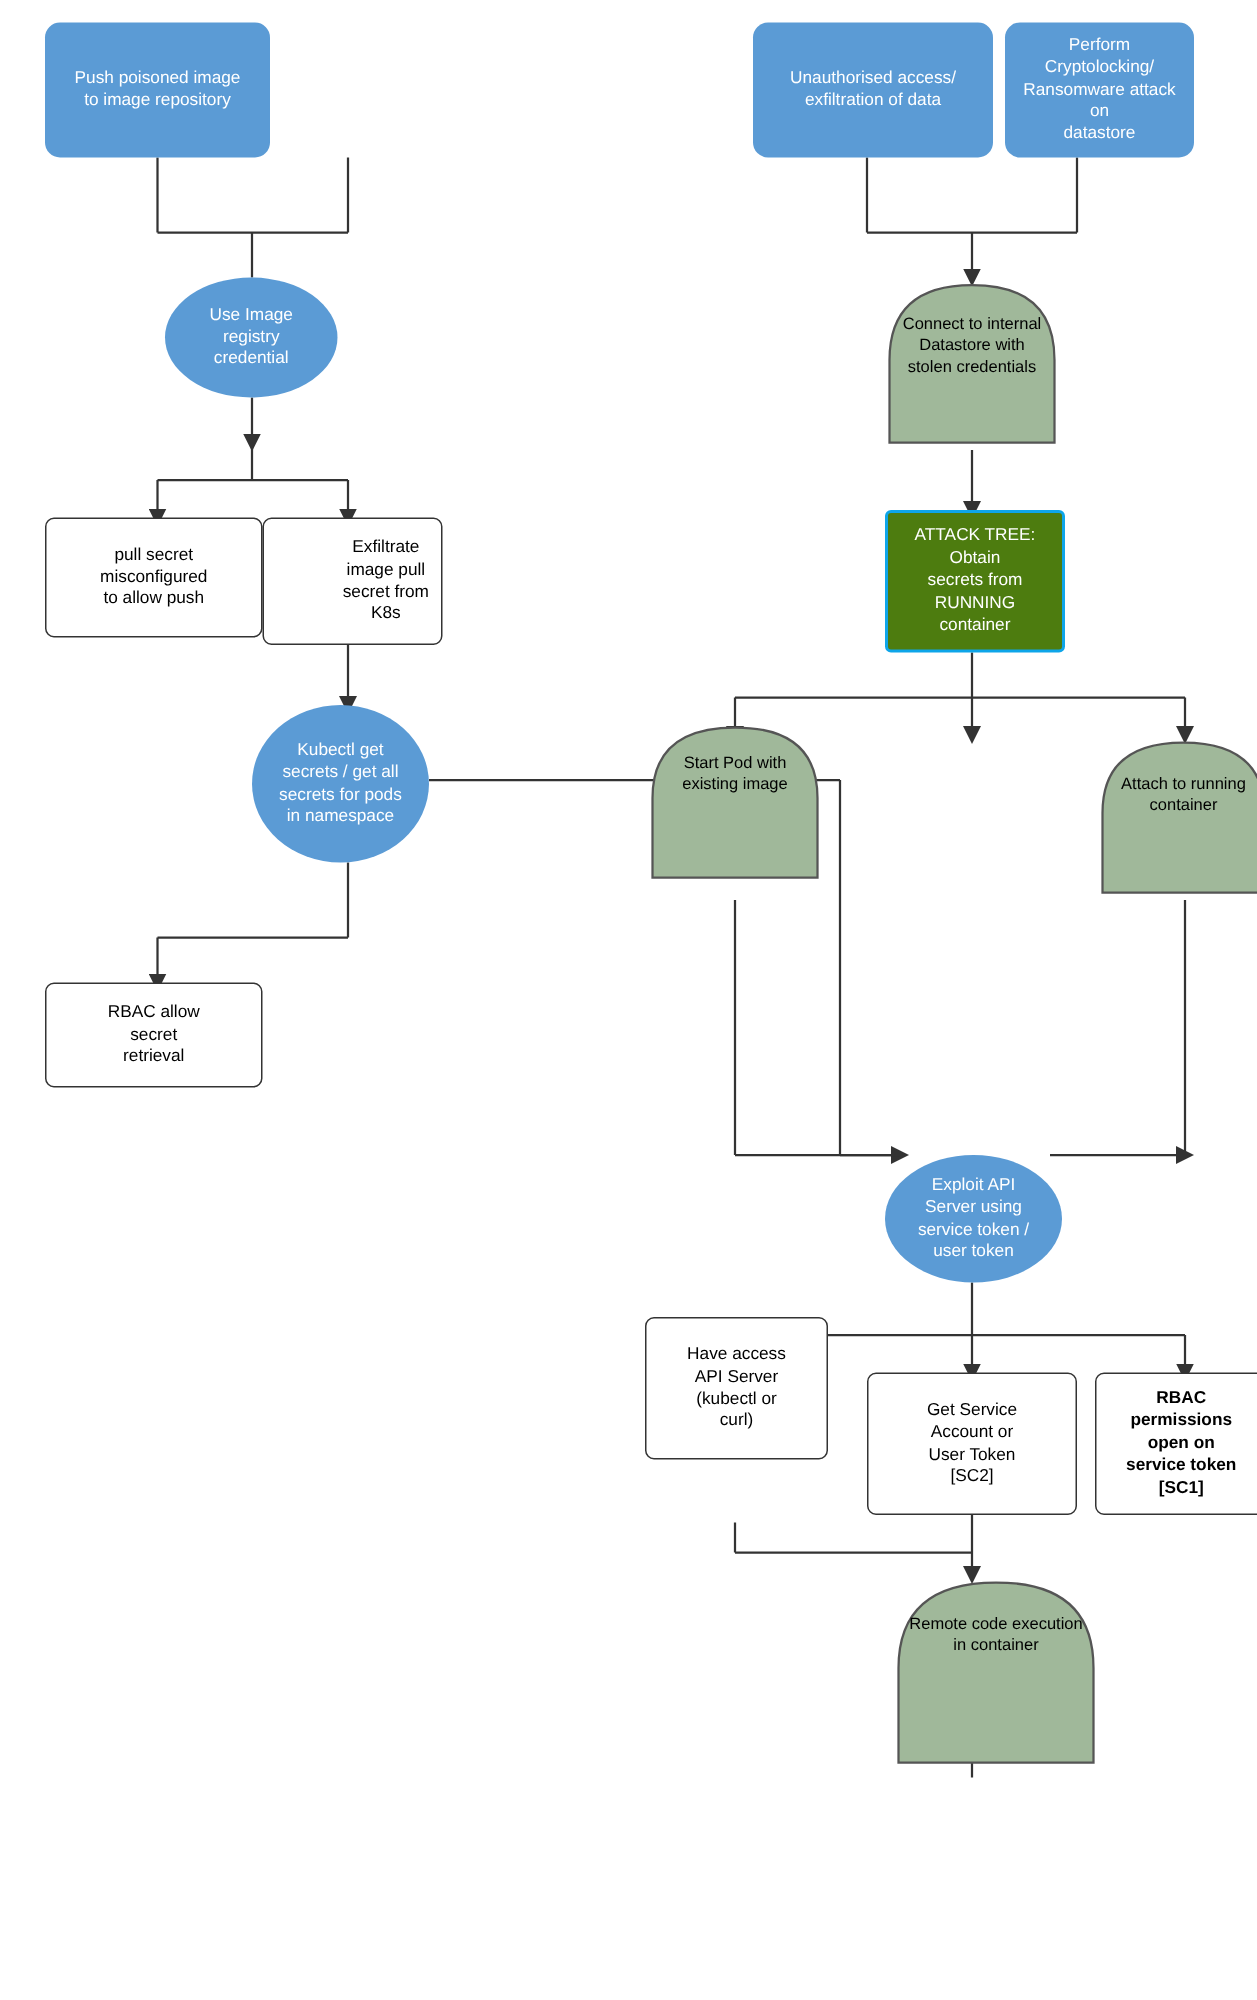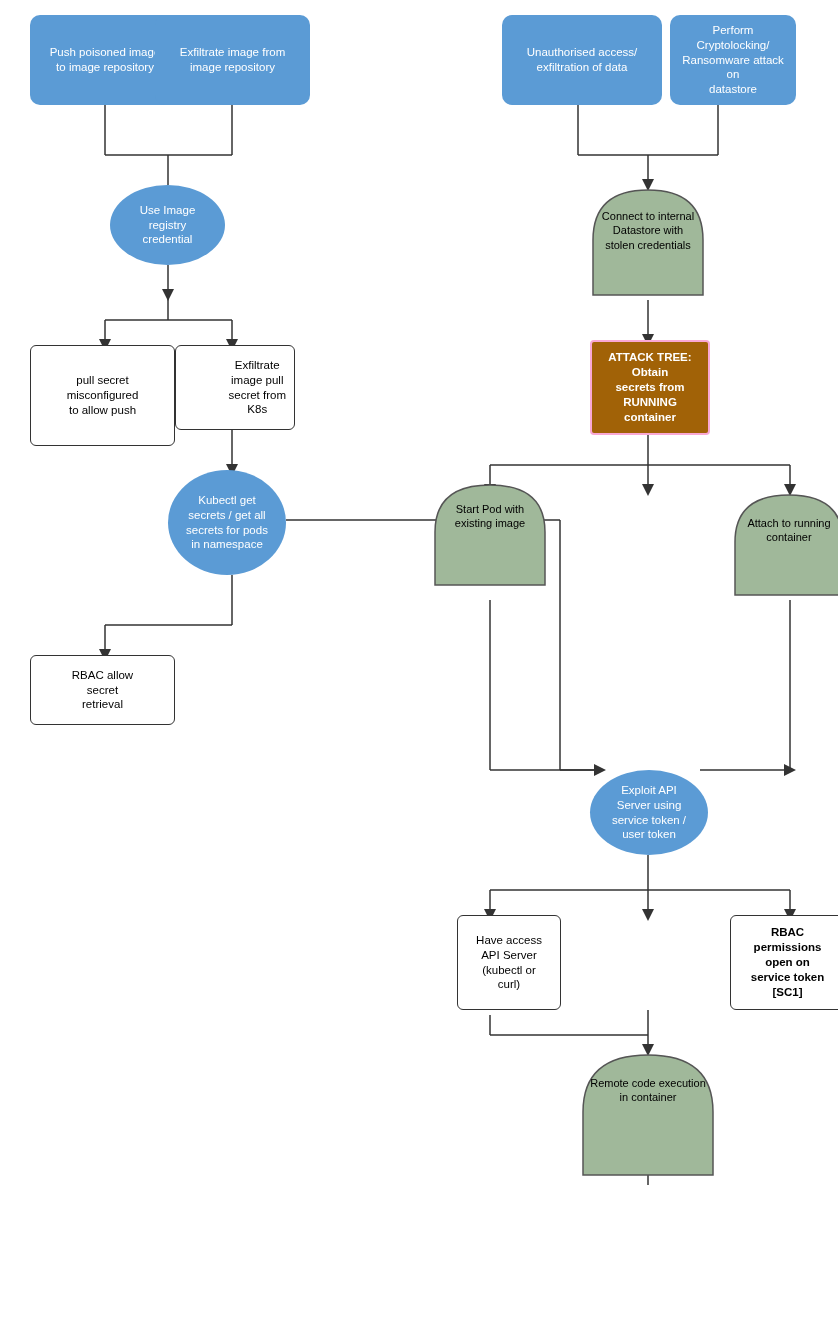--- a/index.html
+++ b/index.html
@@ -45,25 +45,25 @@
     }
     
     .blue-ellipse {
       background: #5b9bd5;
       border-radius: 50%;
       color: #fff;
       padding: 8px;
     }
     
     .red-rect {
-      background: #a16207;
-      border: 2px solid #f9a8d4;
+      background: #4d7c0f;
+      border: 2px solid #0ea5e9;
       border-radius: 4px;
       color: #fff;
-      font-weight: bold;
+      font-weight: normal;
       padding: 6px 8px;
     }
     
     #svg-lines {
       position: absolute;
       top: 0; left: 0;
       width: 838px;
       height: 1333px;
       pointer-events: none;
     }
@@ -140,32 +140,28 @@
     <line x1="490" y1="1035" x2="648" y2="1035" stroke="#333" stroke-width="1.5"></line>
 
     <line x1="648" y1="1155" x2="648" y2="1185" stroke="#333" stroke-width="1.5"></line>
   </svg>
 
   <div class="node blue-rect" style="left:30px; top:15px; width:150px; height:90px;">
     <span style="white-space:pre-line;">Push poisoned image
 to image repository</span>
   </div>
 
-  <div class="node blue-rect" style="left:155px; top:15px; width:155px; height:90px;">
-    <span style="white-space:pre-line;">Exfiltrate image from
-image repository</span>
-  </div>
 
   <div class="node blue-ellipse" style="left:110px; top:185px; width:115px; height:80px; border-radius:50%;">
     <span style="white-space:pre-line;">Use Image
 registry
 credential</span>
   </div>
 
-  <div class="node white-rect" style="left:30px; top:345px; width:145px; height:101px;">
+  <div class="node white-rect" style="left:30px; top:345px; width:145px; height:80px;">
     <span style="white-space:pre-line;">pull secret
 misconfigured
 to allow push</span>
   </div>
 
   <div class="node white-rect" style="left:175px; top:345px; width:120px; height:85px;justify-content:flex-end;">
     <span style="white-space:pre-line;">Exfiltrate
 image pull
 secret from
 K8s</span>
@@ -236,37 +232,43 @@
     </svg>
   </div>
 
   <div class="node blue-ellipse" style="left:590px; top:770px; width:118px; height:85px; border-radius:50%;">
     <span style="white-space:pre-line;">Exploit API
 Server using
 service token /
 user token</span>
   </div>
 
-  <div class="node white-rect" style="left:430px; top:915px; width:104px; height:95px;margin-left:27px;">
+  <div class="node white-rect" style="left:430px; top:878px; width:122px; height:95px;">
     <span style="white-space:pre-line;">Have access
 API Server
 (kubectl or
 curl)</span>
   </div>
 
+  <div class="node white-rect" style="left:578px; top:915px; width:140px; height:95px;">
+    <span style="white-space:pre-line;">Get Service
+Account or
+User Token
+[SC2]</span>
+  </div>
 
   <div class="node white-rect" style="left:730px; top:915px; width:115px; height:95px;">
     <span style="white-space:pre-line;font-weight:bold;">RBAC
 permissions
 open on
 service token
 [SC1]</span>
   </div>
 
-  <div style="position:absolute; left:578px; top:1050px; width:140px; height:130px;">
+  <div style="position:absolute; left:594px; top:1050px; width:140px; height:130px;">
     <svg width="140" height="130" viewBox="0 0 140 130">
       <path d="M5,125 L5,62 Q5,5 70,5 Q135,5 135,62 L135,125 Z" fill="#a0b89a" stroke="#555" stroke-width="1.5"></path>
       <foreignObject x="8" y="22" width="124" height="85">
         <div xmlns="http://www.w3.org/1999/xhtml" style="text-align:center;font-size:11px;line-height:1.3;color:#000;padding:4px;">Remote code
 execution in
 container</div>
       </foreignObject>
     </svg>
   </div>
 

